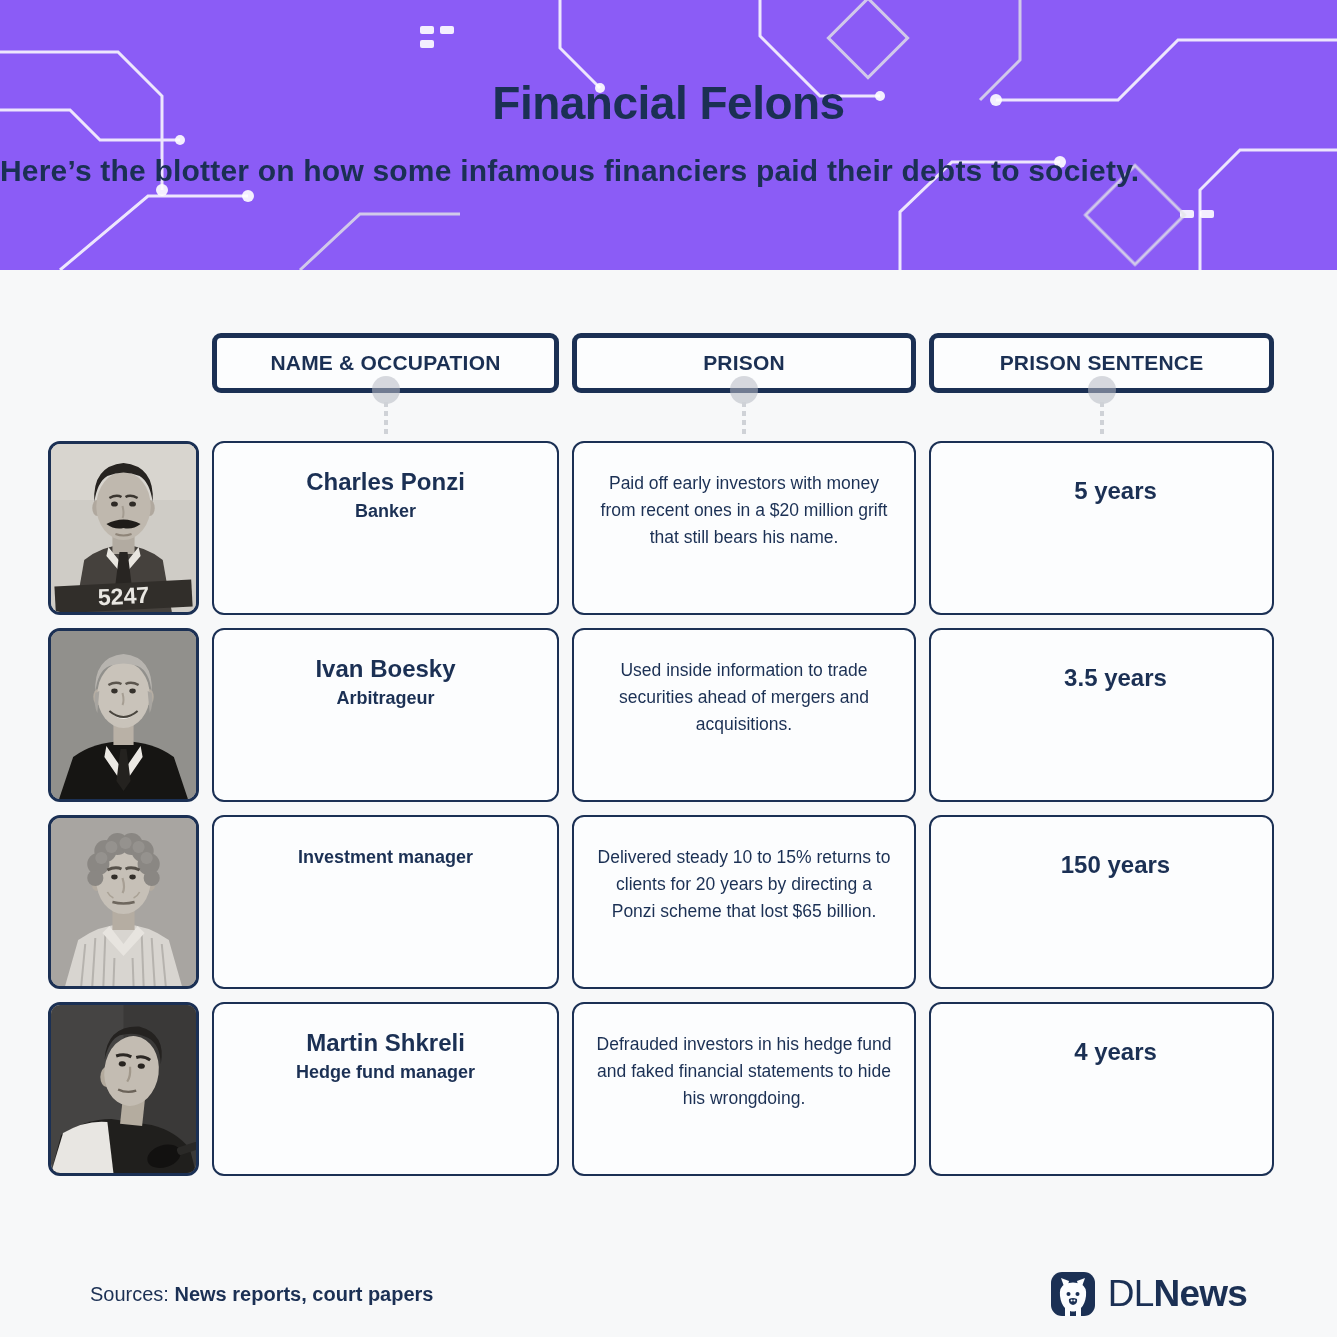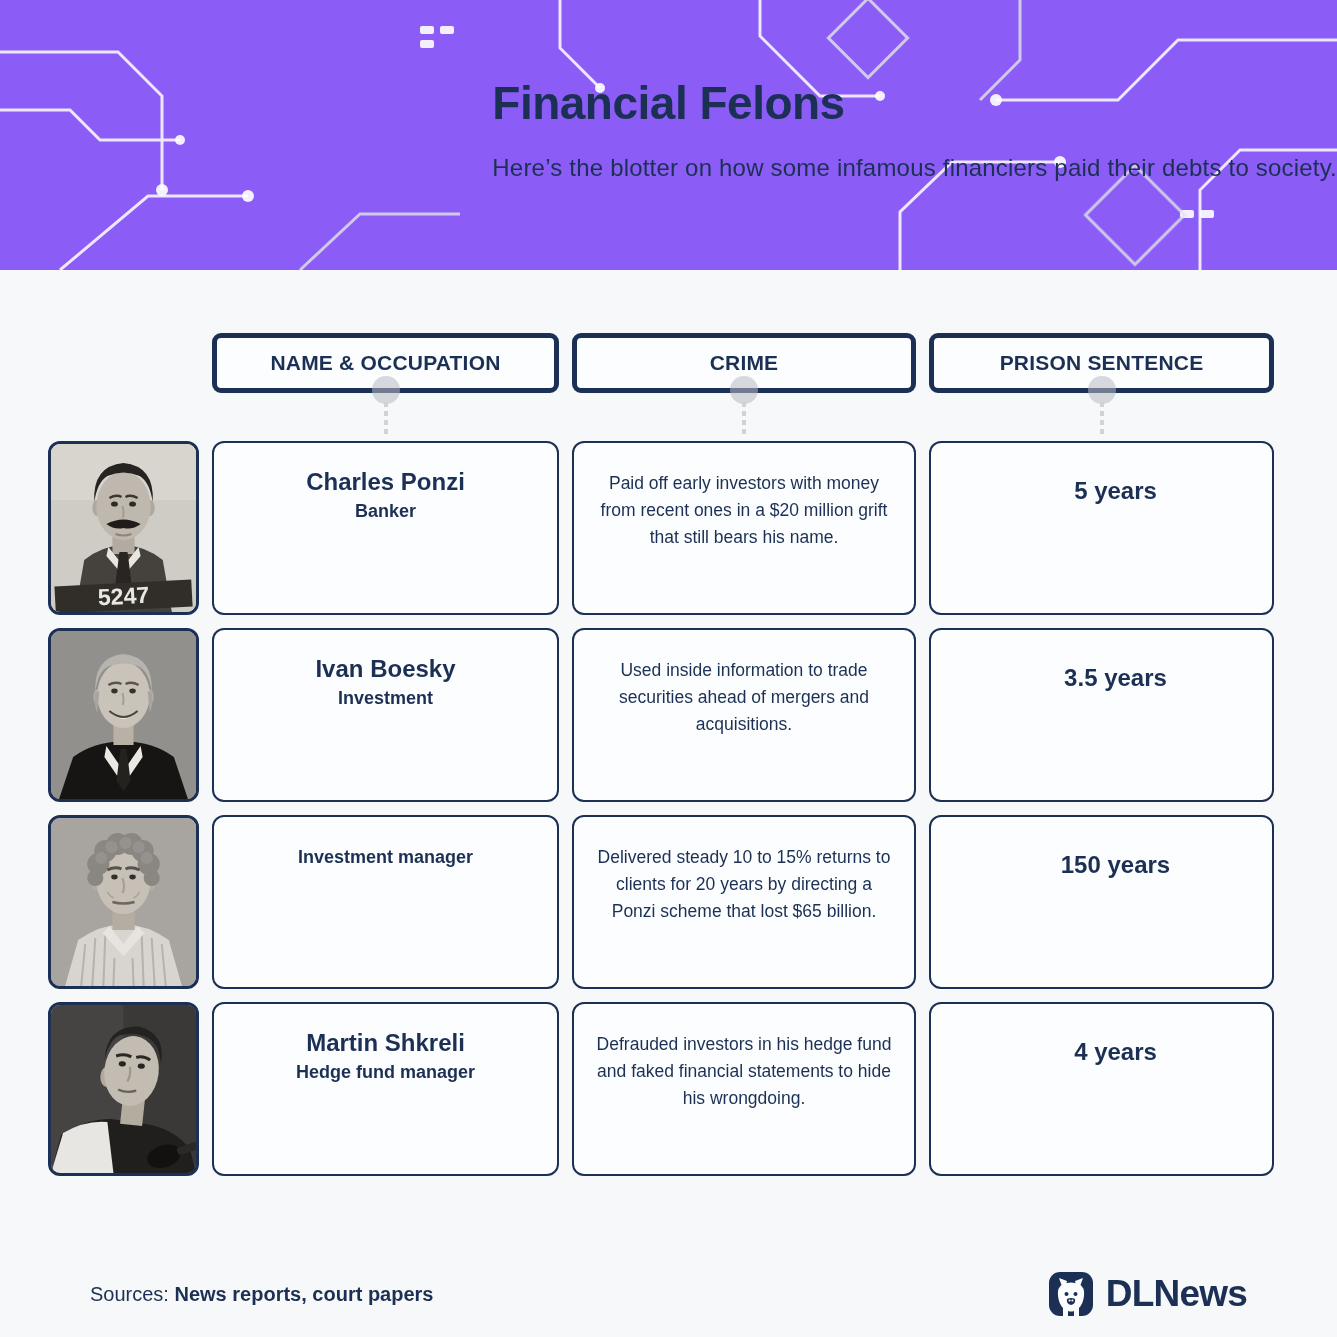--- a/index.html
+++ b/index.html
@@ -18,22 +18,22 @@
     overflow:hidden;
   }
   .band .circuit { position:absolute; inset:0; }
   .title {
     position:relative; z-index:1;
     text-align:center; padding-top:76px;
     font-size:46px; font-weight:700; letter-spacing:-0.5px;
   }
   .subtitle {
     position:relative; z-index:1;
-    text-align:right; margin-top:24px;
-    font-size:24px; font-weight:400; letter-spacing:0.2px;
+    text-align:left; margin-top:24px;
+    font-size:30px; font-weight:700; letter-spacing:0.2px;
   }
   
   .grid {
     display:grid;
     grid-template-columns:151px 347px 344px 345px;
     grid-template-rows:60px 22px 174px 174px 174px 174px;
     column-gap:13px; row-gap:13px;
     margin:63px 16px 0 48px;
     width:1226px;
   }
@@ -74,21 +74,21 @@
   .sentence { font-size:24px; font-weight:700;padding-left:28px; }
   
   .footer {
     display:flex; align-items:center; justify-content:space-between;
     margin:95px 90px 0 90px;
   }
   .sources { font-size:20px; }
   .sources b { font-weight:700; }
   .brand { display:flex; align-items:center; gap:12px; }
   .brand-text { font-size:37px; letter-spacing:-0.8px; }
-  .brand-text .dl { font-weight:700; }
+  .brand-text .dl { font-weight:400; }
   .brand-text .news { font-weight:700; }
 </style>
 </head>
 <body>
 
 <div class="band">
   <svg class="circuit" viewBox="0 0 1337 270" xmlns="http://www.w3.org/2000/svg">
     <g stroke="#ffffff" stroke-width="3" fill="none" opacity="0.85">
       <path d="M0,52 H118 L162,96 V190"></path>
       <path d="M0,110 H70 L100,140 H180"></path>
@@ -126,21 +126,21 @@
 
 <div class="grid">
 
   <div></div>
   <div class="col-head">
     <span>NAME &amp; OCCUPATION</span>
     <span class="dot"></span>
     <span class="dash"></span>
   </div>
   <div class="col-head">
-    <span>CRIME</span>
+    <span>PRISON</span>
     <span class="dot"></span>
     <span class="dash"></span>
   </div>
   <div class="col-head">
     <span>PRISON SENTENCE</span>
     <span class="dot"></span>
     <span class="dash"></span>
   </div>
 
   <div class="spacer"></div>
@@ -199,21 +199,21 @@
       <path d="M74,53 Q80,50 87,54" stroke="#5b554d" stroke-width="2.5" fill="none"></path>
       <ellipse cx="63" cy="60" rx="3.2" ry="2.4" fill="#35312c"></ellipse>
       <ellipse cx="81" cy="60" rx="3.2" ry="2.4" fill="#35312c"></ellipse>
       <path d="M71,62 Q73,70 71,74" stroke="#a69e93" stroke-width="2" fill="none"></path>
       <path d="M58,80 Q72,92 86,80 Q79,88 72,88 Q65,88 58,80 Z" fill="#efece7"></path>
       <path d="M58,80 Q72,92 86,80" stroke="#4a463f" stroke-width="2" fill="none"></path>
     </svg>
   </div>
   <div class="cell name-cell">
     <div class="name">Ivan Boesky</div>
-    <div class="occ">Investment</div>
+    <div class="occ">Arbitrageur</div>
   </div>
   <div class="cell crime-cell">
     <div class="crime">Used inside information to trade securities ahead of mergers and acquisitions.</div>
   </div>
   <div class="cell sent-cell">
     <div class="sentence">3.5 years</div>
   </div>
 
   <div class="photo">
     <svg viewBox="0 0 144 168" preserveAspectRatio="none" xmlns="http://www.w3.org/2000/svg">

